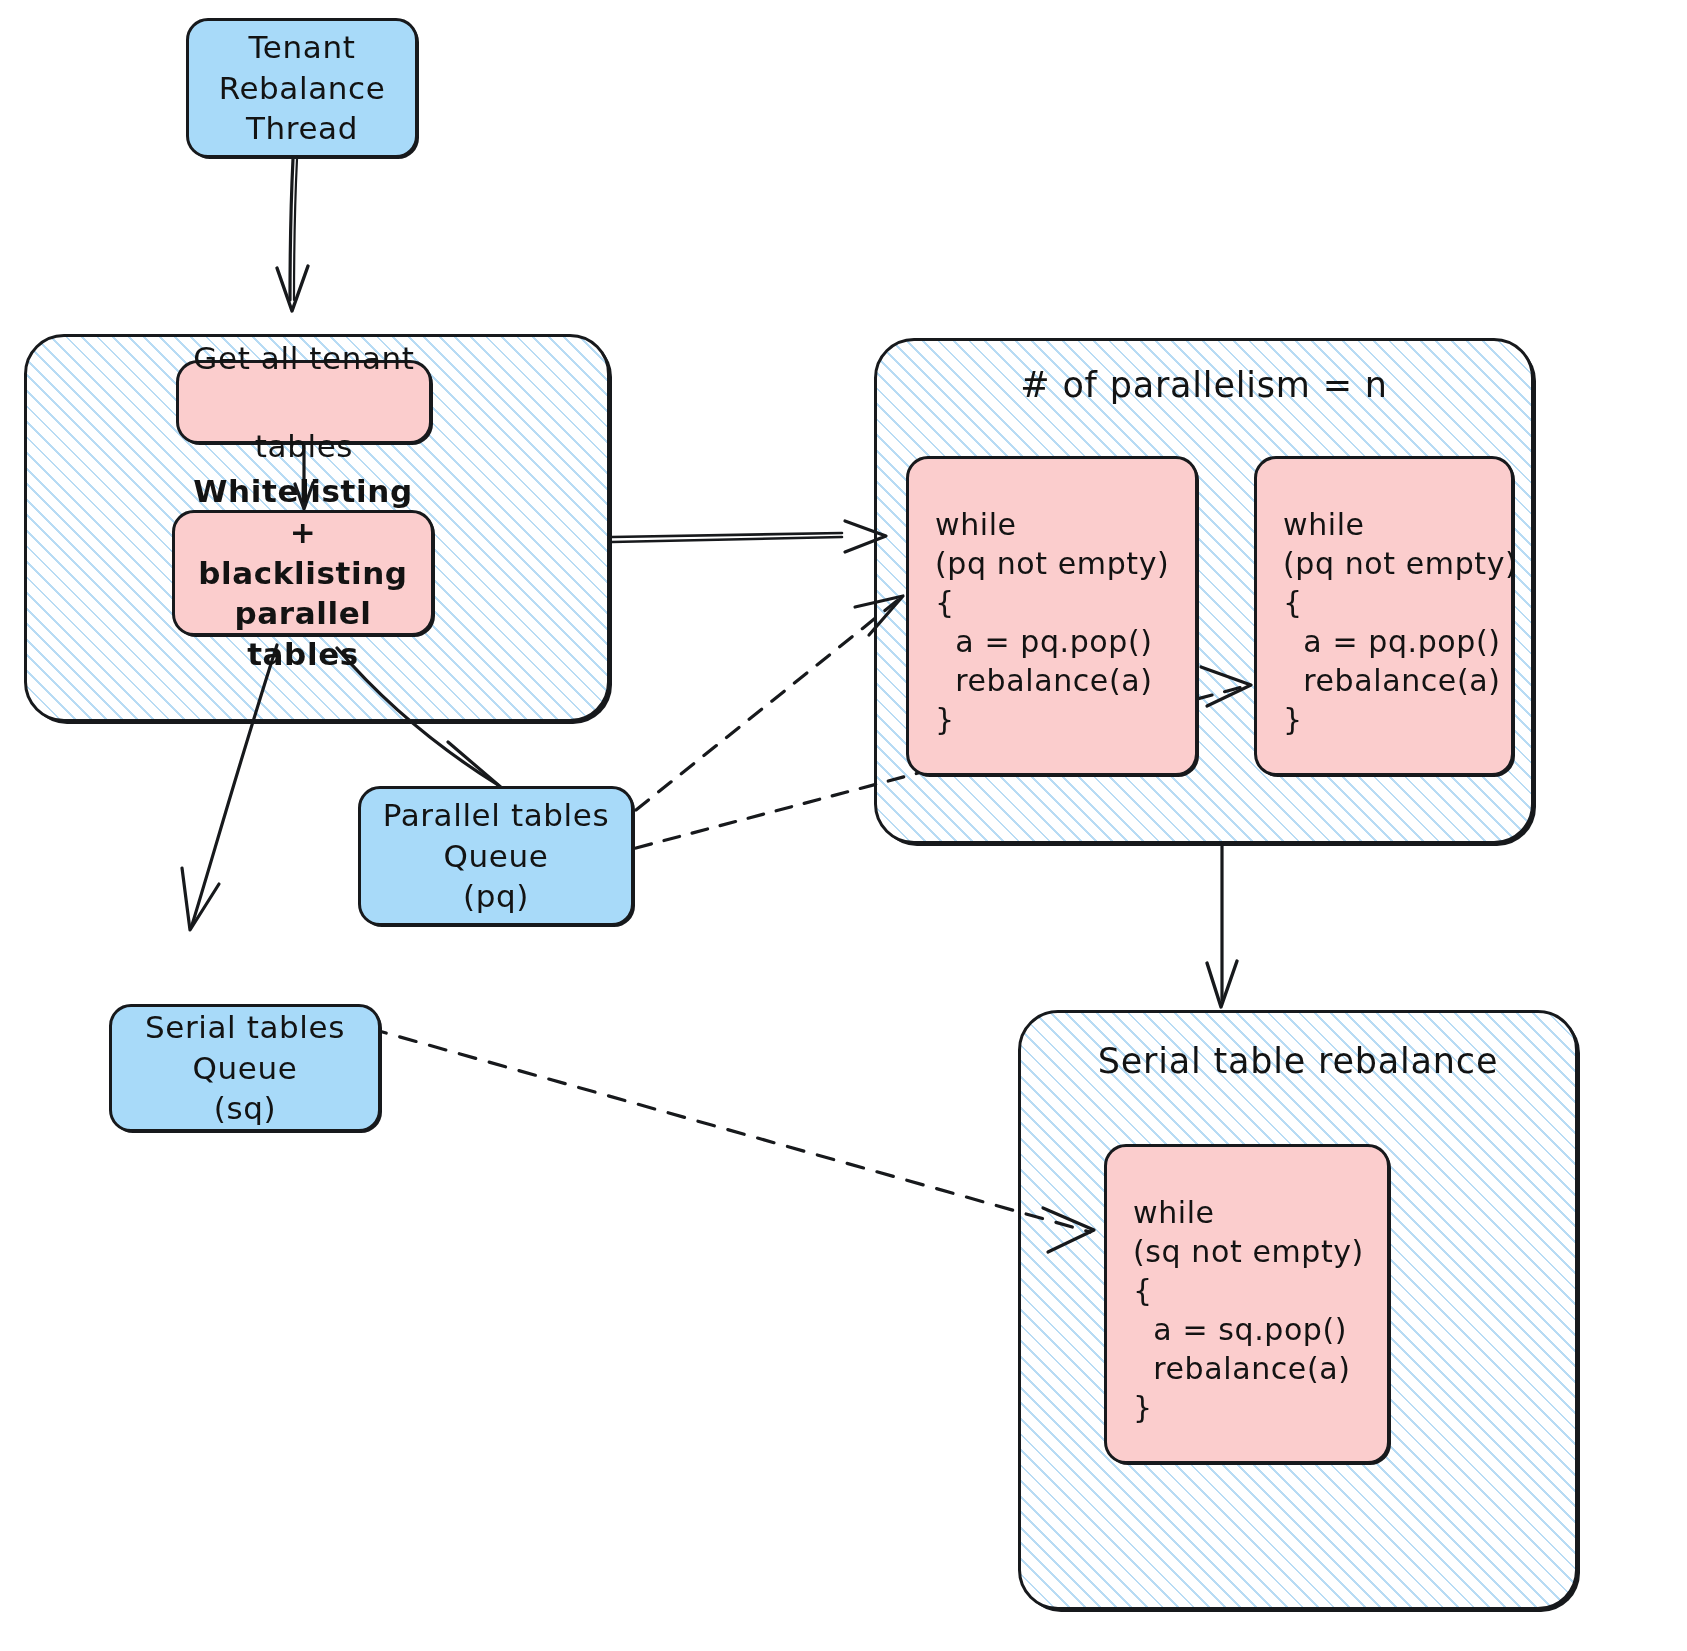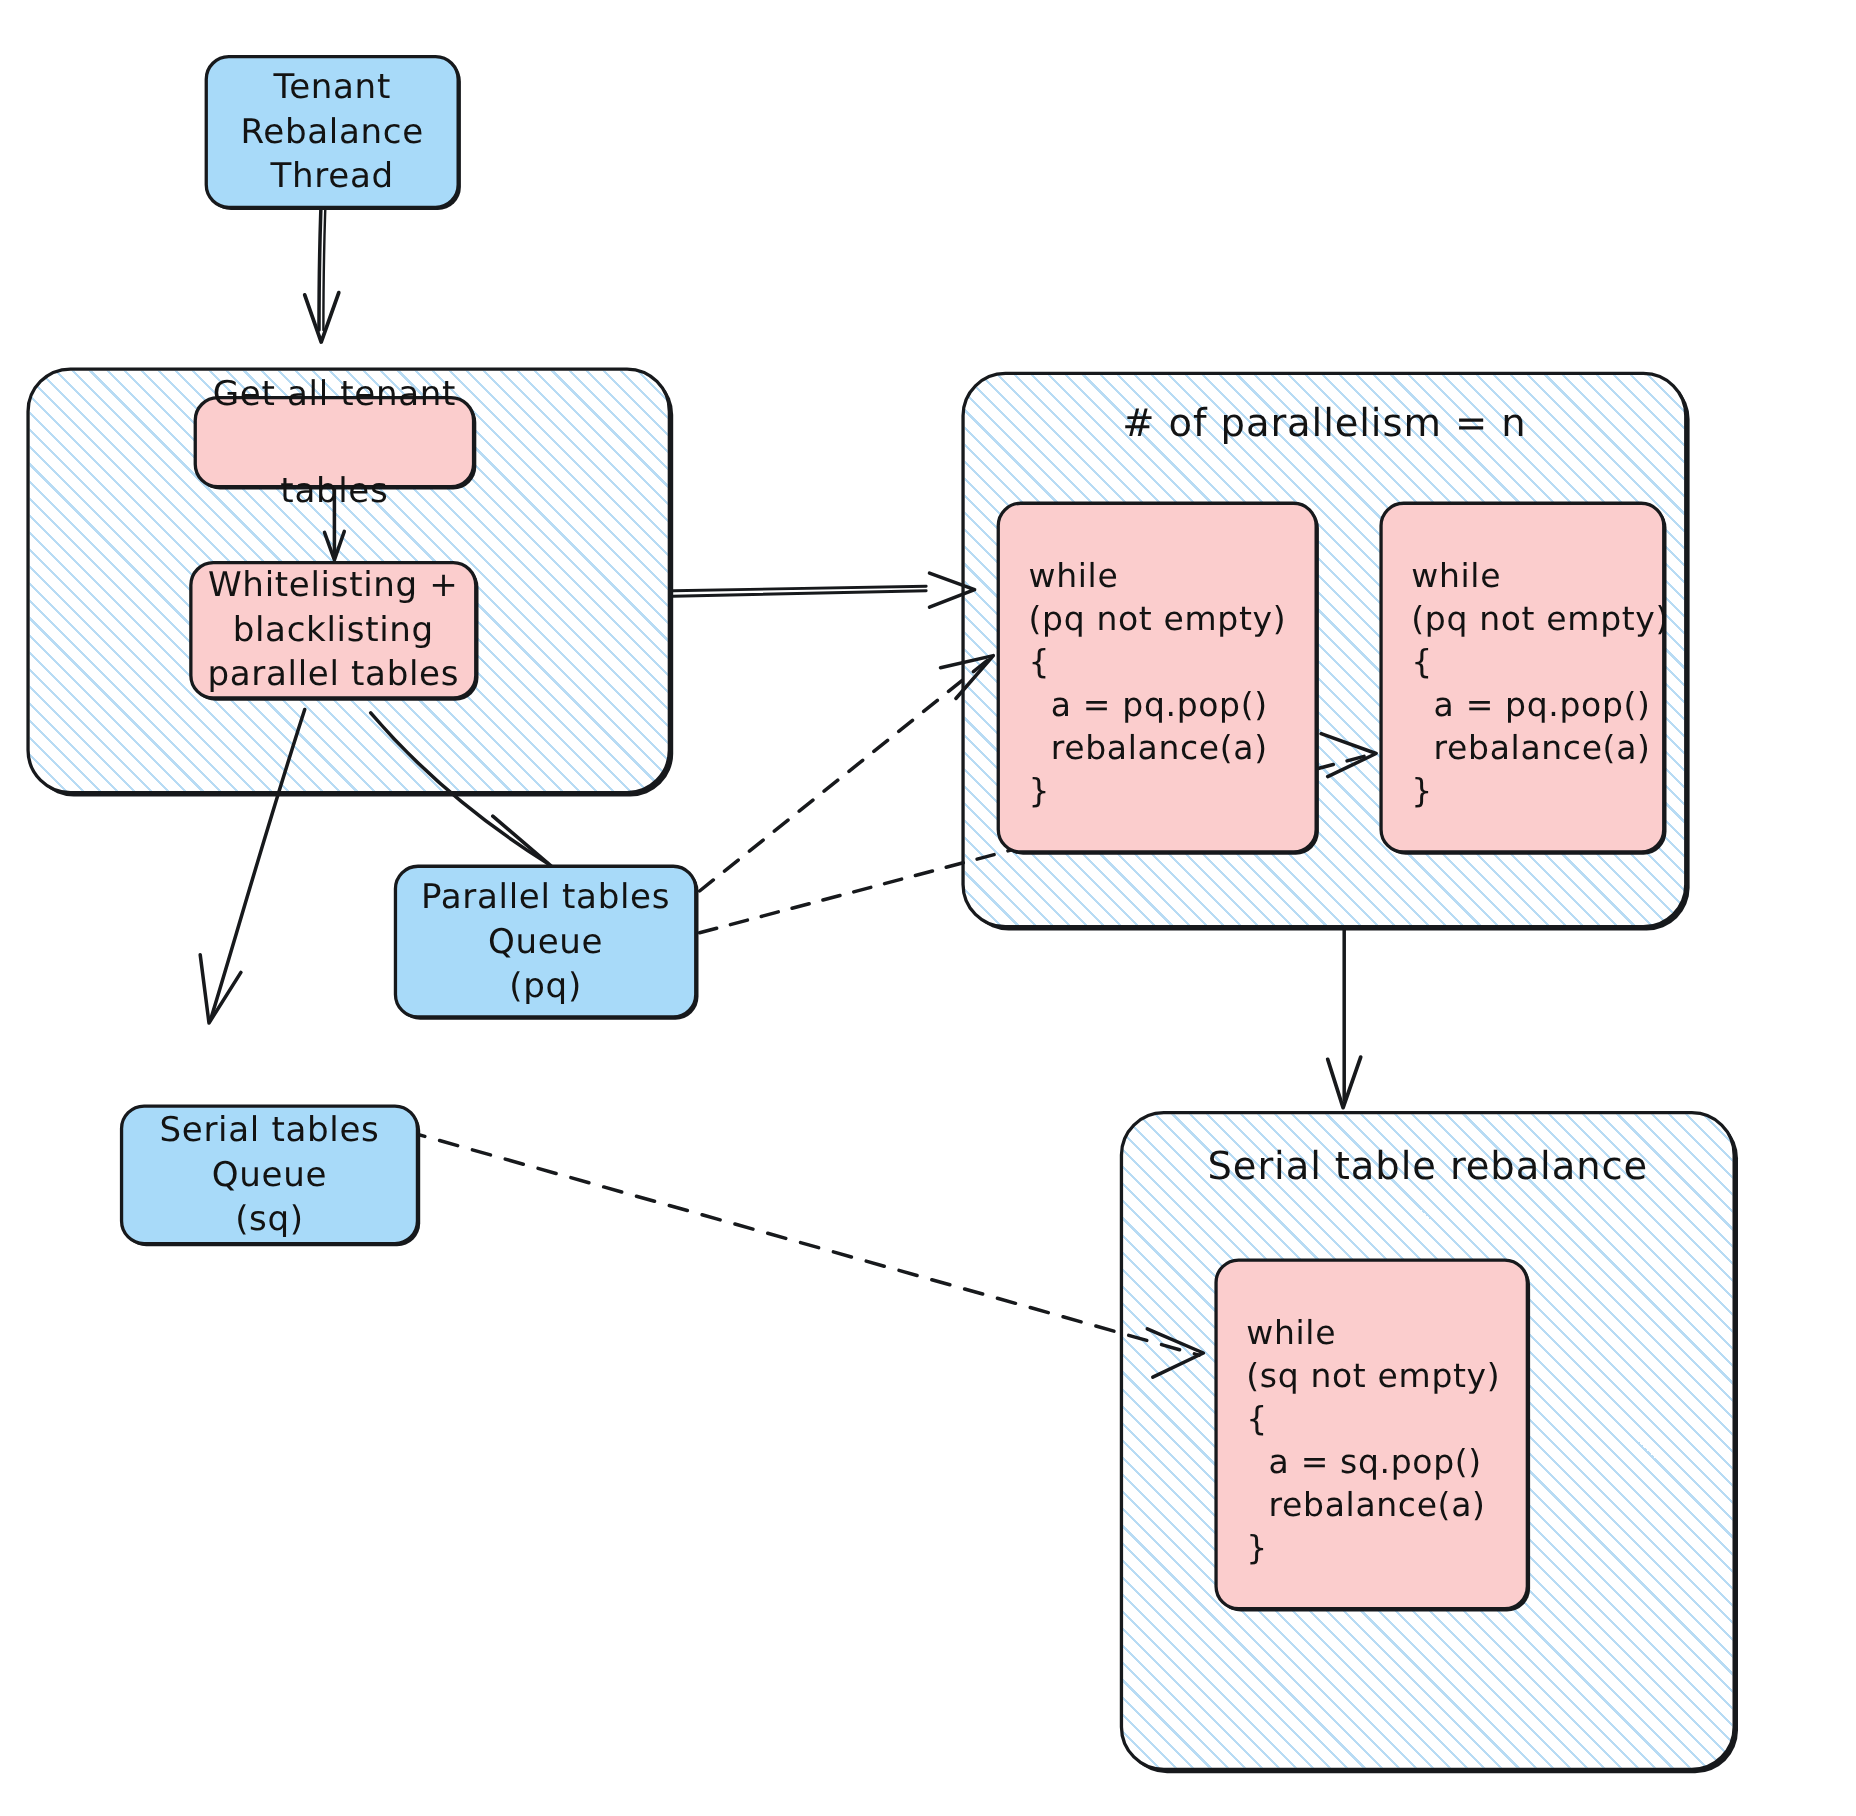--- a/index.html
+++ b/index.html
@@ -176,34 +176,34 @@
       <path d="M1222,845 L1222,1000" fill="none" stroke="#17191c" stroke-width="3.2" stroke-linecap="round"></path>
       <path d="M1207,963 L1221,1007 L1237,961" fill="none" stroke="#17191c" stroke-width="3.4" stroke-linecap="round" stroke-linejoin="round"></path>
     </g>
 
     <g>
       <path d="M340,1020 L1090,1232" fill="none" stroke="#17191c" stroke-width="3.2" stroke-dasharray="17 14" stroke-linecap="round"></path>
       <path d="M1043,1208 L1094,1230 L1048,1252" fill="none" stroke="#17191c" stroke-width="3.2" stroke-linecap="round" stroke-linejoin="round"></path>
     </g>
   </svg>
 
-  <div class="node blue-node" style="left:186px; top:18px; width:232px; height:140px;margin-top:32px;">
+  <div class="node blue-node" style="left:186px; top:18px; width:232px; height:140px;">
     <span>Tenant</span>
     <span>Rebalance</span>
     <span>Thread</span>
   </div>
 
   <div class="group" style="left:24px; top:334px; width:586px; height:388px;"></div>
 
   <div class="node pink-node" style="left:176px; top:360px; width:256px; height:84px;gap:47px;">
     <span>Get all tenant</span>
     <span>tables</span>
   </div>
 
-  <div class="node pink-node" style="left:172px; top:510px; width:262px; height:126px;">
+  <div class="node pink-node" style="left:172px; top:510px; width:262px; height:126px;font-weight:bold;">
     <span>Whitelisting +</span>
     <span>blacklisting</span>
     <span>parallel tables</span>
   </div>
 
   <div class="node blue-node" style="left:358px; top:786px; width:276px; height:140px;">
     <span>Parallel tables</span>
     <span>Queue</span>
     <span>(pq)</span>
   </div>

